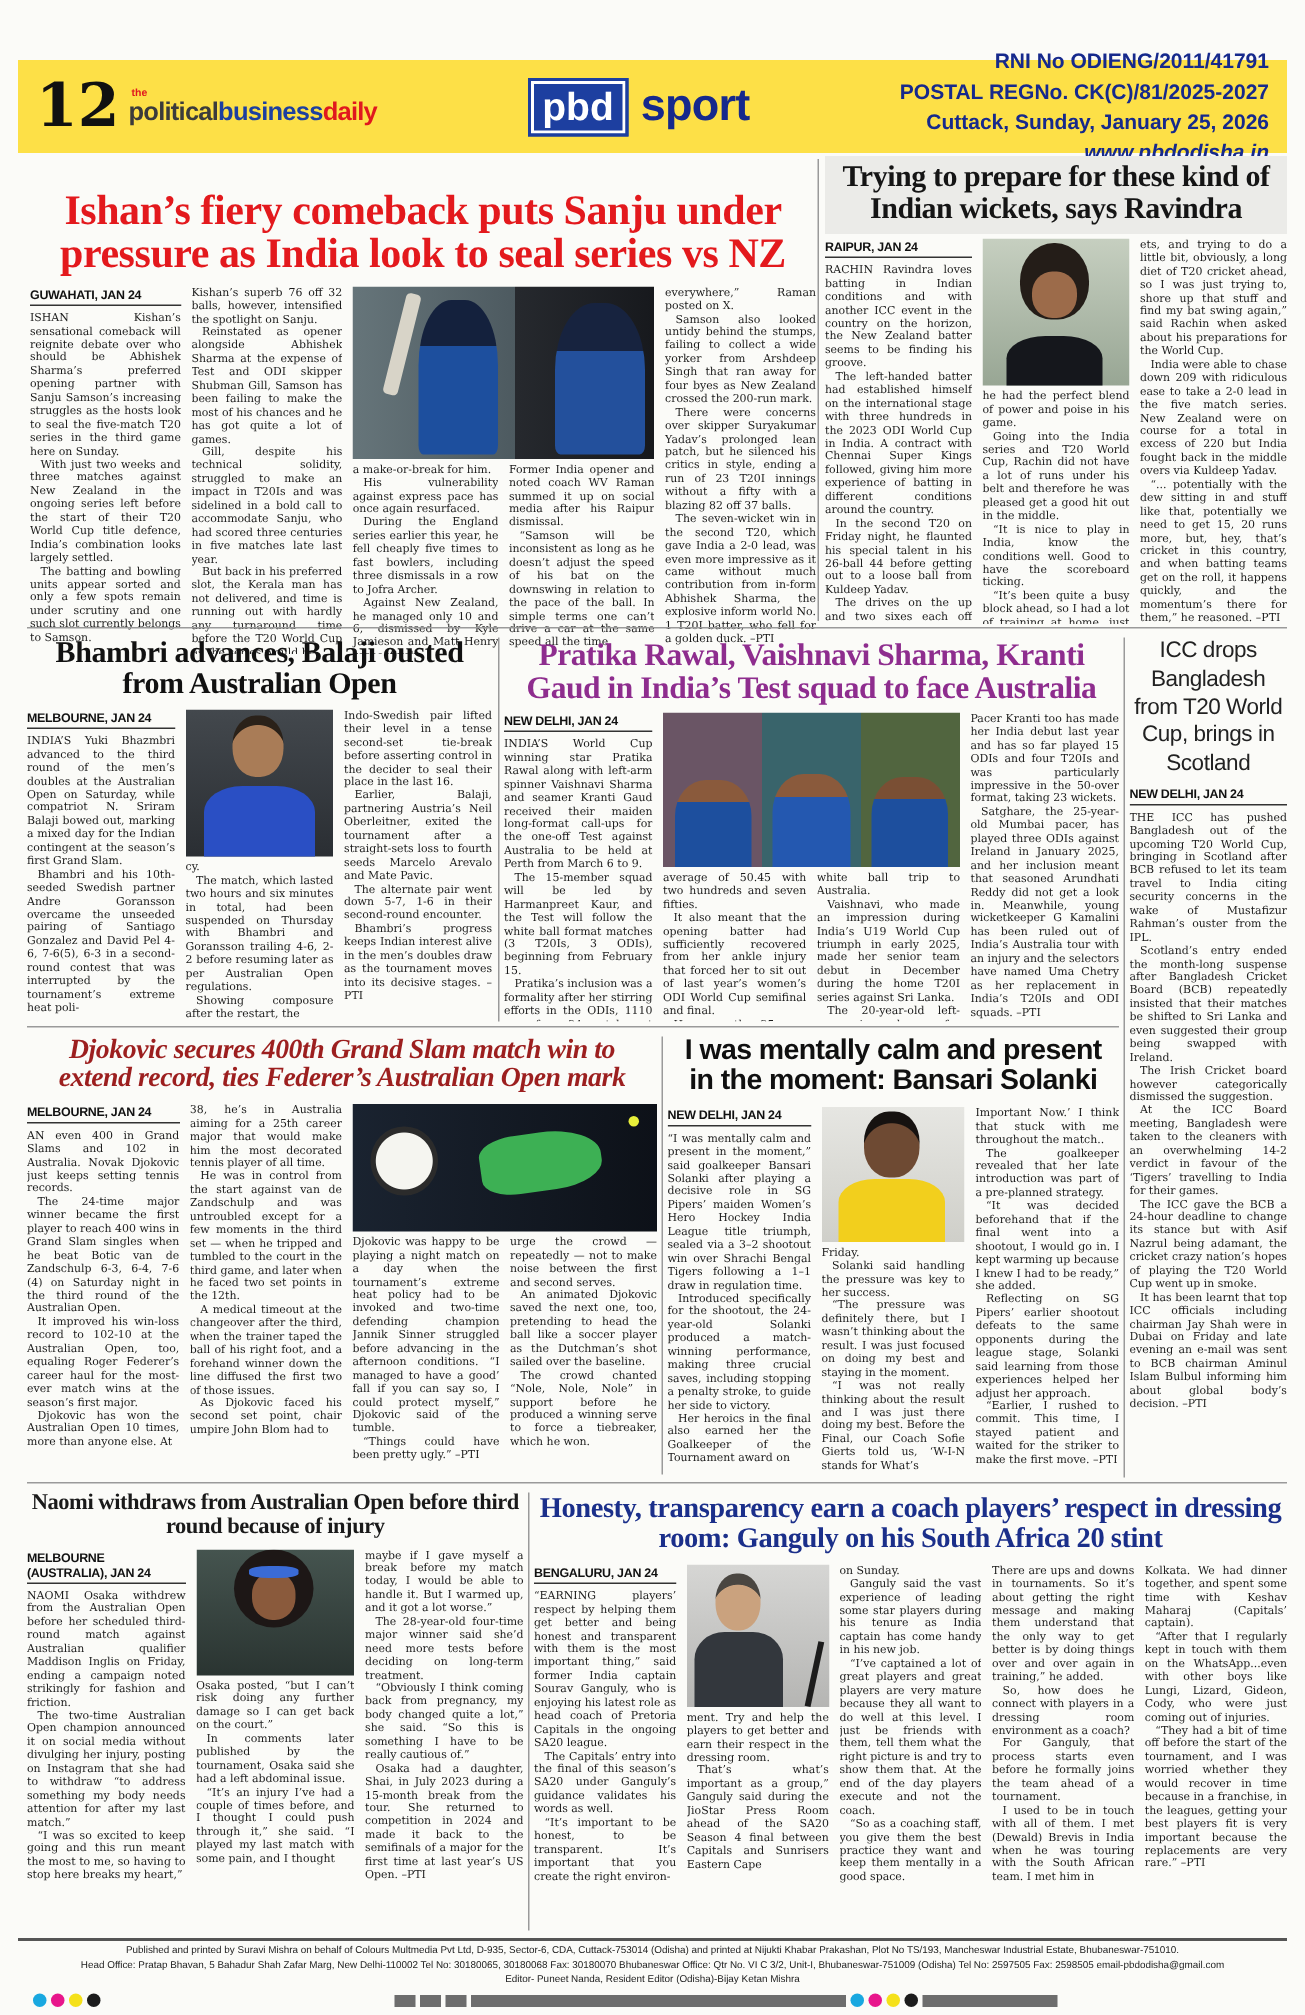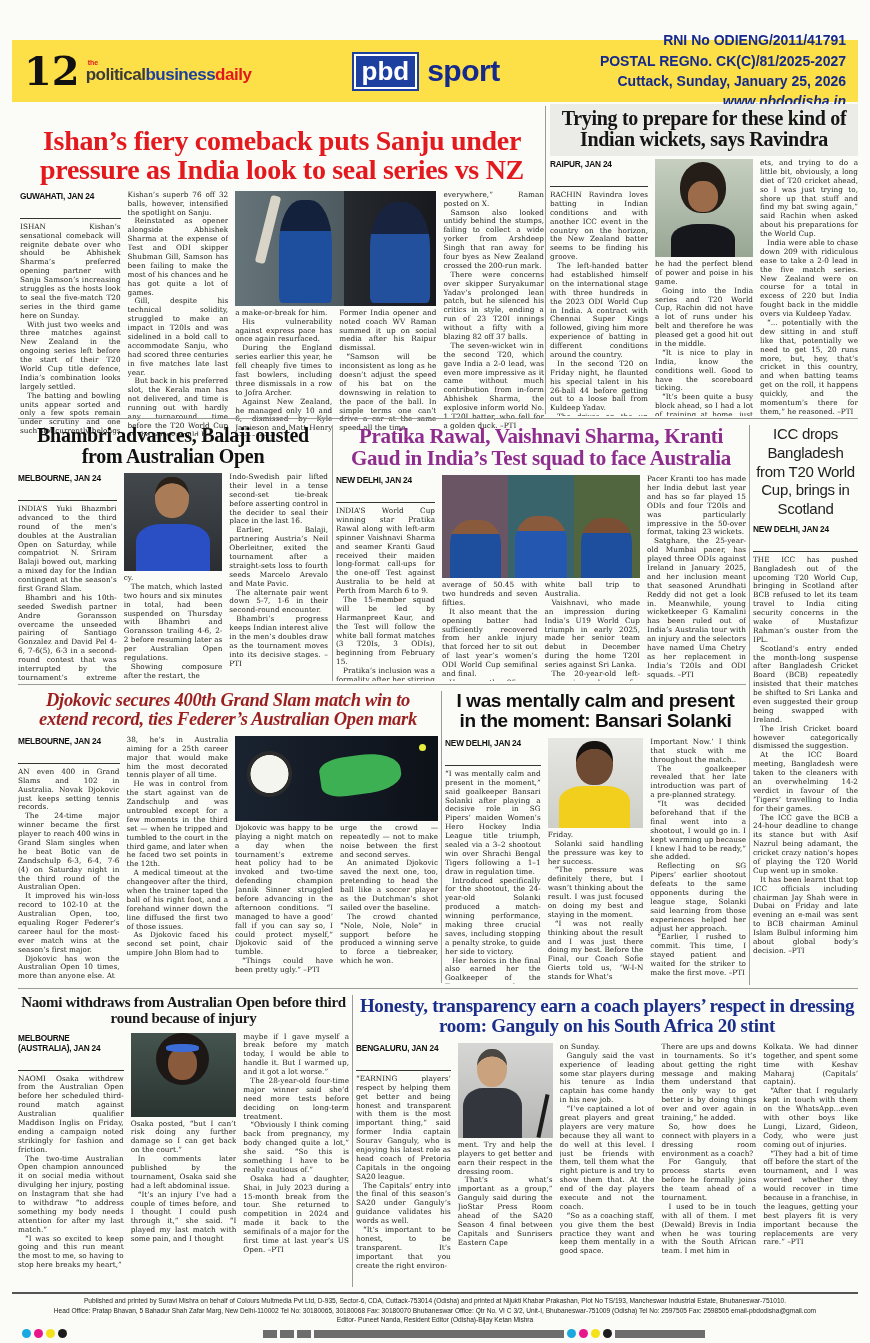--- a/index.html
+++ b/index.html
@@ -27,21 +27,21 @@
 .hl-purple{color:#8e2d8e;font-size:21px;padding:2px 2px 6px;}
 .hl-icc{font-family:"Liberation Sans",sans-serif;font-weight:normal;color:#222;font-size:15px;line-height:1.25;padding:2px 0 5px;}
 .hl-maroon{color:#9c1f1f;font-size:18.5px;font-style:italic;padding:2px 2px 6px;}
 .hl-sans{font-family:"Liberation Sans",sans-serif;color:#101010;font-size:19px;letter-spacing:-.4px;padding:2px 2px 7px;}
 .hl-serif2{color:#1a1a1a;font-size:15px;font-weight:600;padding:2px 2px 6px;}
 .hl-navy{color:#1b2f8a;font-size:19px;padding:3px 2px 7px;}
 .body-cols{display:flex;gap:7px;flex:1;overflow:hidden;}
 .bcol{flex:1;overflow:hidden;}
 .bgroup{flex:2;display:flex;flex-direction:column;overflow:hidden;}
 .bgroup .sub{display:flex;gap:7px;flex:1;overflow:hidden;}
-.dateline{font-family:"Liberation Sans",sans-serif;font-weight:bold;font-size:8.3px;color:#111;border-bottom:1px solid #333;padding-bottom:17px;margin-bottom:4px;letter-spacing:-.2px;}
+.dateline{font-family:"Liberation Sans",sans-serif;font-weight:bold;font-size:8.3px;color:#111;border-bottom:1px solid #333;padding-bottom:2px;margin-bottom:4px;letter-spacing:-.2px;}
 .bcol p{font-size:7.3px;line-height:1.22;text-align:justify;color:#1a1a1a;}
 .bcol p{text-indent:7px;}
 .bcol p.first{text-indent:0;}
 
 .photo{position:relative;width:100%;overflow:hidden;margin-bottom:3px;flex-shrink:0;}
 .shape{position:absolute;}
 .ph-ishan{height:115px;background:linear-gradient(90deg,#66757a 0%,#4d5a60 54%,#26292e 54%,#17191d 100%);}
 .ph-ishan .s1{left:22%;top:8%;width:26%;height:90%;background:linear-gradient(180deg,#14213d 0 30%,#1d4f9e 30% 100%);border-radius:42% 42% 6% 6%;}
 .ph-ishan .s2{right:3%;top:10%;width:30%;height:88%;background:linear-gradient(180deg,#17233f 0 32%,#23509c 32% 100%);border-radius:44% 44% 6% 6%;}
 .ph-ishan .s3{left:14%;top:4%;width:5%;height:60%;background:#d8d4c8;transform:rotate(14deg);border-radius:3px;}

